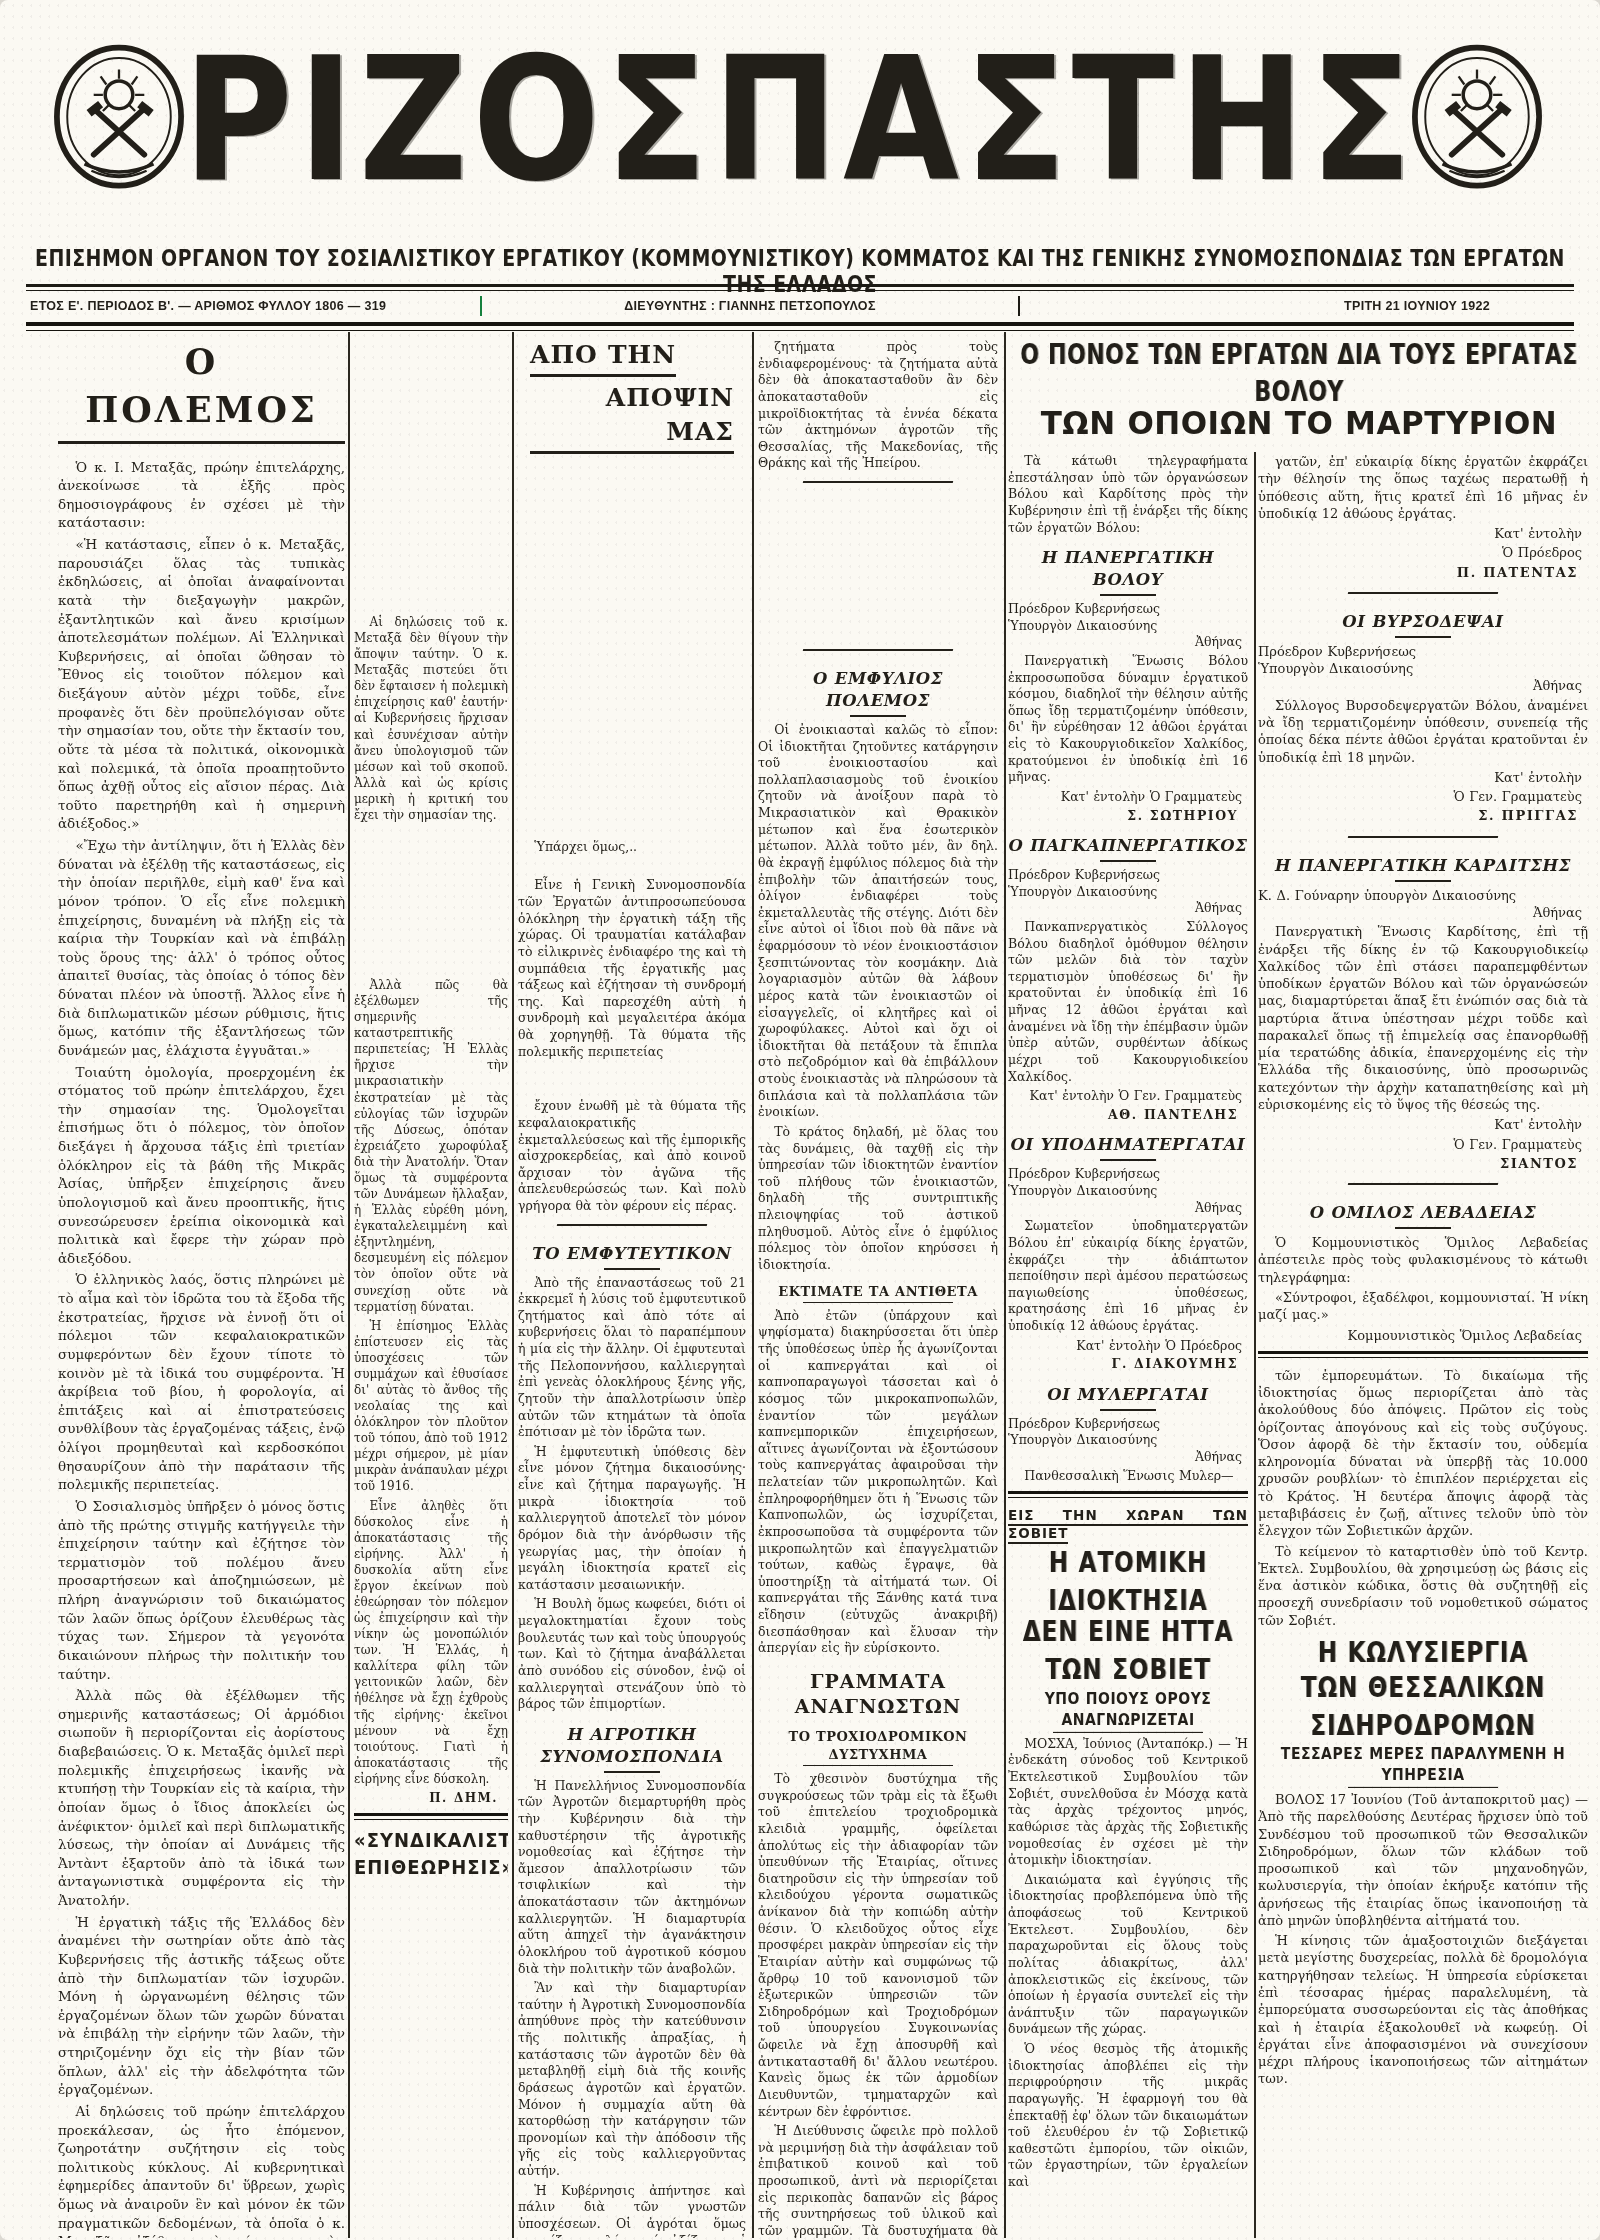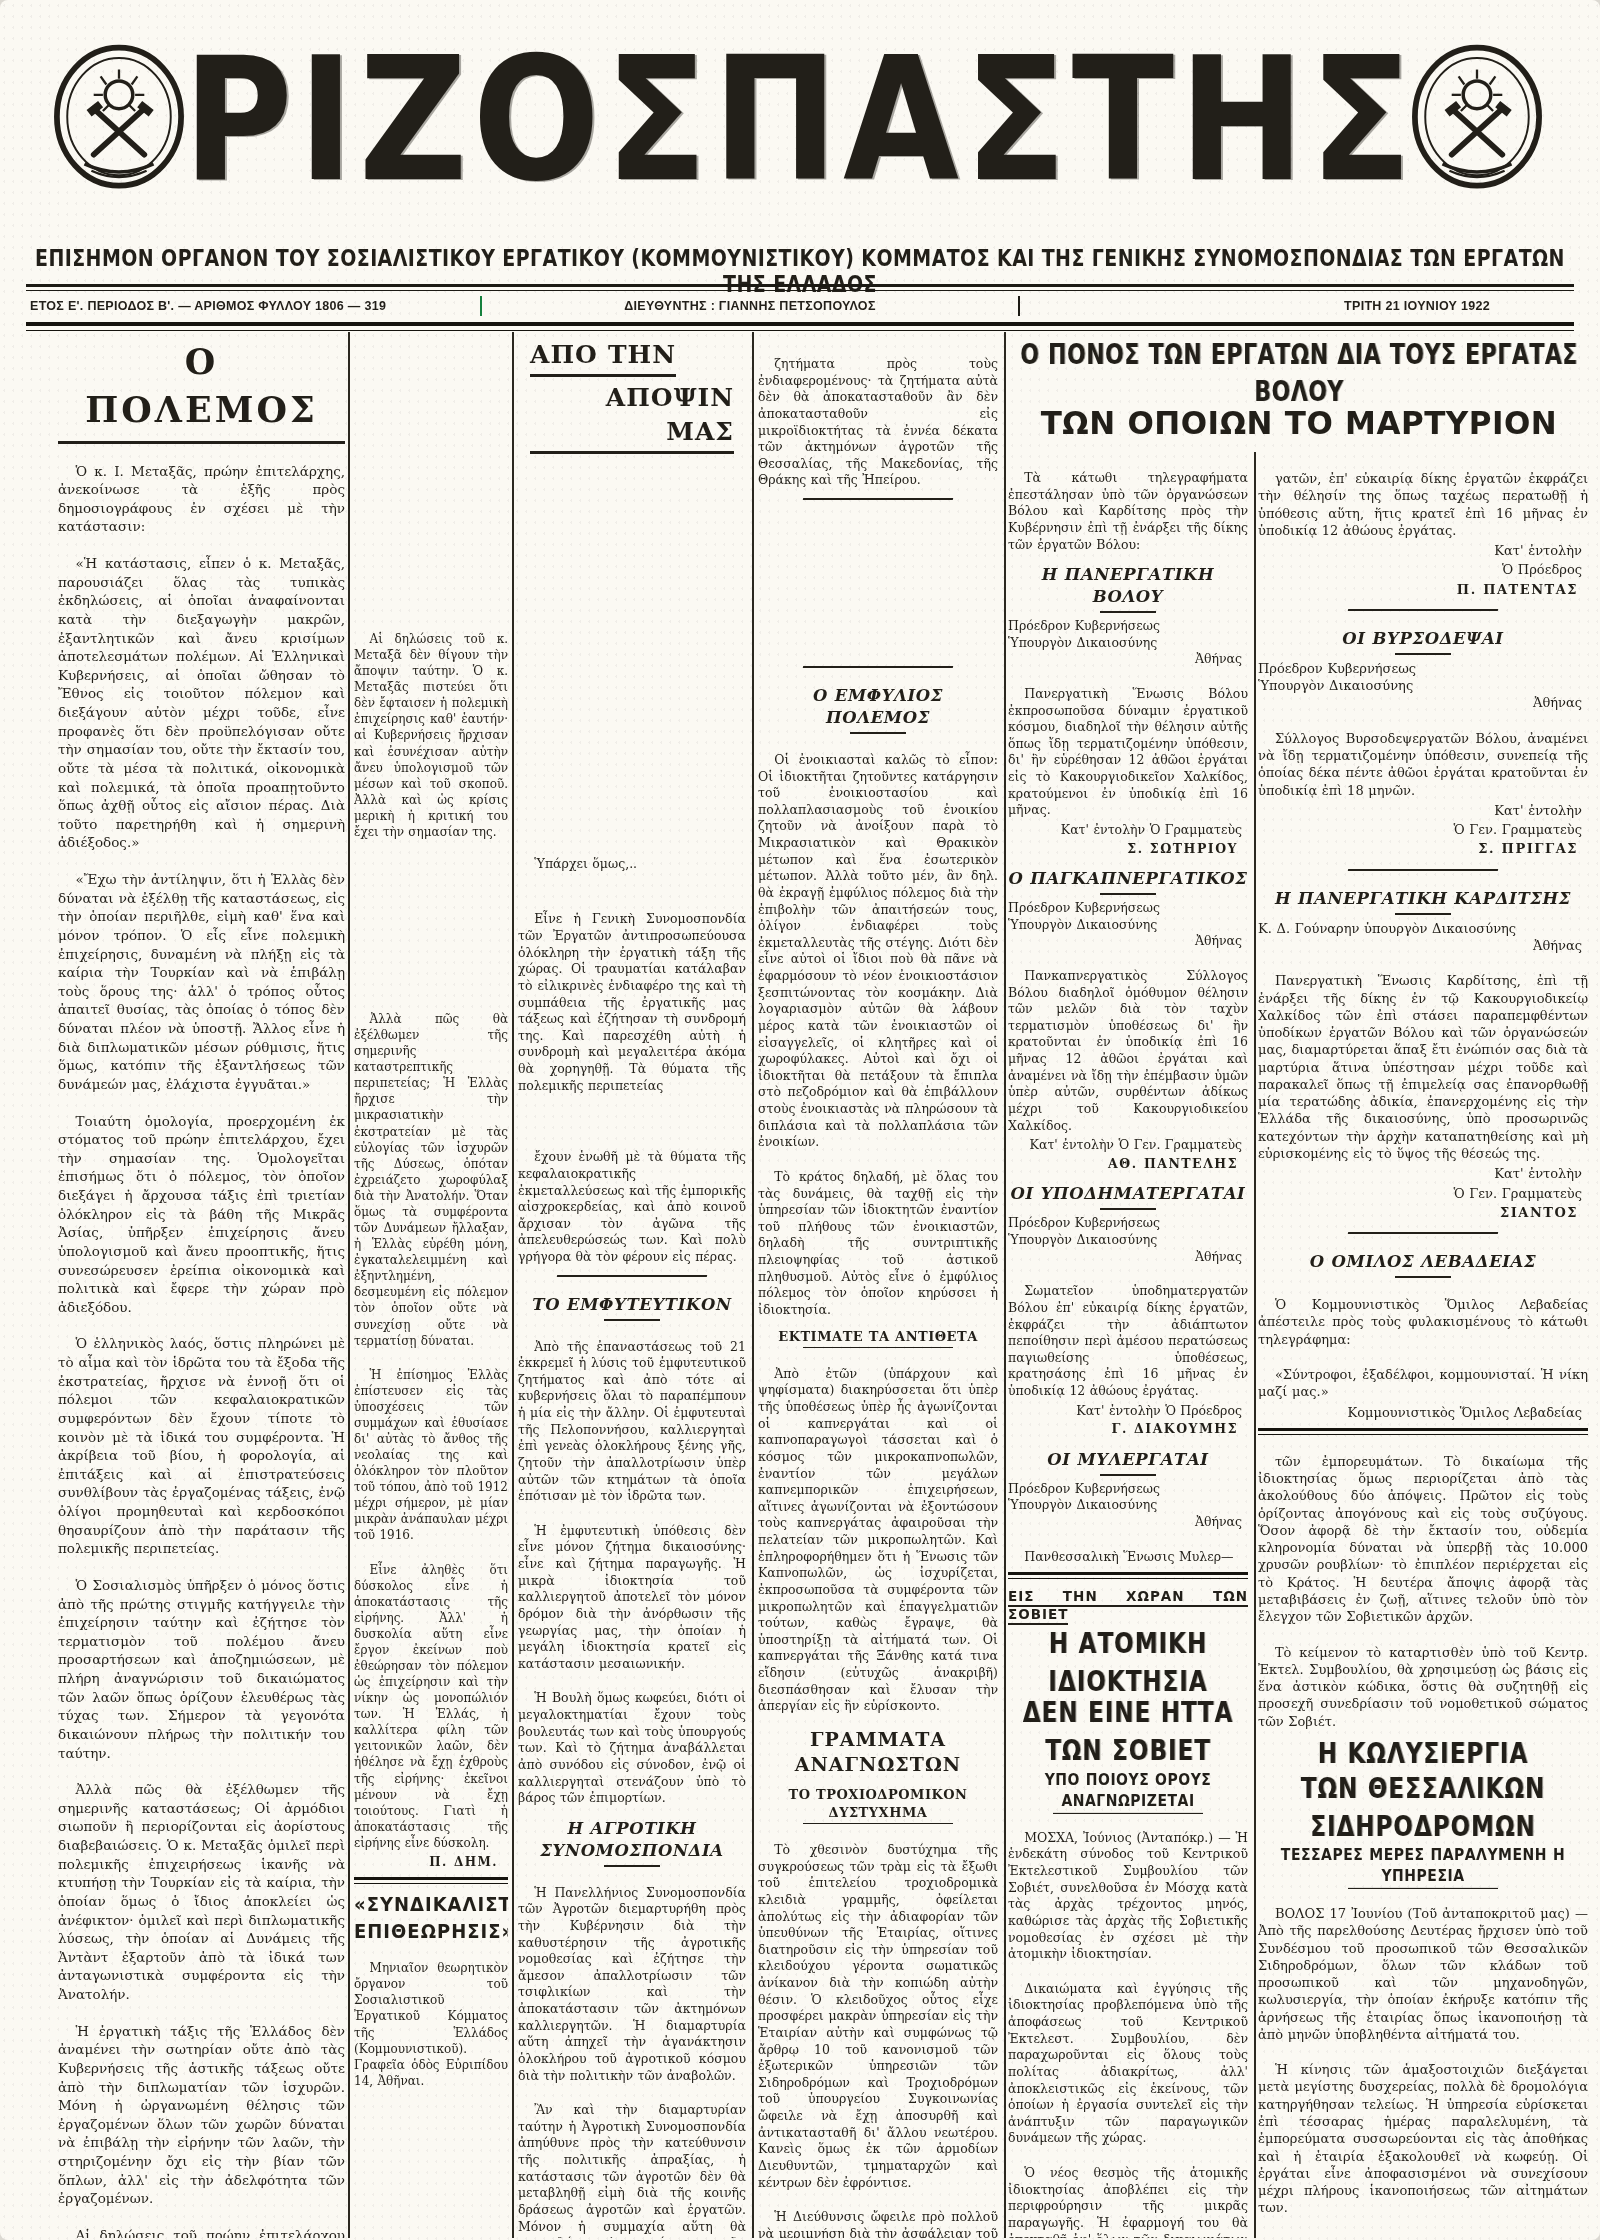--- a/index.html
+++ b/index.html
@@ -20,21 +20,21 @@
         transform:scaleY(1.2);transform-origin:top;}
   .rule-a{position:absolute;left:26px;right:26px;top:284px;height:3px;border-top:3px solid #1c1a14;border-bottom:1px solid #1c1a14;}
   .dateline{position:absolute;left:30px;right:30px;top:293px;height:26px;display:flex;align-items:center;
         font-family:Liberation Sans, sans-serif;font-size:12.5px;font-weight:bold;letter-spacing:.3px;}
   .dl-l{width:450px;} .dl-c{flex:1;text-align:center;border-left:2px solid #15803d;border-right:2px solid #1c1a14;height:20px;line-height:20px;}
   .dl-r{width:470px;text-align:right;padding-right:80px;}
   .rule-b{position:absolute;left:26px;right:26px;top:322px;height:4px;border-top:4px solid #15130e;border-bottom:1px solid #15130e;}
   
   .col{position:absolute;overflow:hidden;font-size:12.5px;line-height:1.33;text-align:justify;
        word-spacing:.04em;}
-  .col p.b-p{margin:18px 0 3px;text-indent:1.3em;}
+  .col p.b-p{margin:1px 0 3px;text-indent:1.3em;}
   .vrule{position:absolute;width:1.5px;background:#2b2820;}
   .b-h1{font-size:35px;font-weight:bold;text-align:center;margin:0 0 14px;letter-spacing:3px;text-indent:0;}
   .b-h1 span{display:inline-block;border-bottom:3px solid currentColor;padding:0 18px 6px;}
   .b-h1l,.b-h1r{font-weight:bold;font-size:25px;margin:0 12px 4px;text-indent:0;text-align:left;}
   .b-h1r{text-align:right;}
   .b-h1l span,.b-h1r span{display:inline-block;border-bottom:3px solid currentColor;padding-bottom:3px;letter-spacing:1px;}
   .b-h1s{font-size:19px;font-weight:bold;text-align:center;margin:12px 0 2px;letter-spacing:1px;text-indent:0;}
   .b-h2{font-size:16.5px;font-weight:bold;font-style:italic;text-align:center;margin:11px 0 5px;letter-spacing:.6px;text-indent:0;}
   .b-h2::after{content:"";display:block;width:56px;border-top:2px solid currentColor;margin:3px auto 0;}
   .b-h2d{font-size:18px;font-weight:bold;text-align:center;margin:10px 0 6px;letter-spacing:1px;
@@ -136,21 +136,20 @@
     <div class="col" style="left: 354px; top: 338px; width: 154px; height: 1900px; font-size: 12px; line-height: 1.34;">
       <div class="b-gap" style="height: 275px;"></div>
       <p class="b-p">Αἱ δηλώσεις τοῦ κ. Μεταξᾶ δὲν θίγουν τὴν ἄποψιν ταύτην. Ὁ κ. Μεταξᾶς πιστεύει ὅτι δὲν ἔφταισεν ἡ πολεμικὴ ἐπιχείρησις καθ' ἑαυτήν· αἱ Κυβερνήσεις ἤρχισαν καὶ ἐσυνέχισαν αὐτὴν ἄνευ ὑπολογισμοῦ τῶν μέσων καὶ τοῦ σκοποῦ. Ἀλλὰ καὶ ὡς κρίσις μερικὴ ἡ κριτική του ἔχει τὴν σημασίαν της.</p>
       <div class="b-gap" style="height: 150px;"></div>
       <p class="b-p">Ἀλλὰ πῶς θὰ ἐξέλθωμεν τῆς σημερινῆς καταστρεπτικῆς περιπετείας; Ἡ Ἑλλὰς ἤρχισε τὴν μικρασιατικὴν ἐκστρατείαν μὲ τὰς εὐλογίας τῶν ἰσχυρῶν τῆς Δύσεως, ὁπόταν ἐχρειάζετο χωροφύλαξ διὰ τὴν Ἀνατολήν. Ὅταν ὅμως τὰ συμφέροντα τῶν Δυνάμεων ἤλλαξαν, ἡ Ἑλλὰς εὑρέθη μόνη, ἐγκαταλελειμμένη καὶ ἐξηντλημένη, δεσμευμένη εἰς πόλεμον τὸν ὁποῖον οὔτε νὰ συνεχίσῃ οὔτε νὰ τερματίσῃ δύναται.</p>
       <p class="b-p">Ἡ ἐπίσημος Ἑλλὰς ἐπίστευσεν εἰς τὰς ὑποσχέσεις τῶν συμμάχων καὶ ἐθυσίασε δι' αὐτὰς τὸ ἄνθος τῆς νεολαίας της καὶ ὁλόκληρον τὸν πλοῦτον τοῦ τόπου, ἀπὸ τοῦ 1912 μέχρι σήμερον, μὲ μίαν μικρὰν ἀνάπαυλαν μέχρι τοῦ 1916.</p>
       <p class="b-p">Εἶνε ἀληθὲς ὅτι δύσκολος εἶνε ἡ ἀποκατάστασις τῆς εἰρήνης. Ἀλλ' ἡ δυσκολία αὕτη εἶνε ἔργον ἐκείνων ποὺ ἐθεώρησαν τὸν πόλεμον ὡς ἐπιχείρησιν καὶ τὴν νίκην ὡς μονοπώλιόν των. Ἡ Ἑλλάς, ἡ καλλίτερα φίλη τῶν γειτονικῶν λαῶν, δὲν ἠθέλησε νὰ ἔχῃ ἐχθροὺς τῆς εἰρήνης· ἐκεῖνοι μένουν νὰ ἔχῃ τοιούτους. Γιατὶ ἡ ἀποκατάστασις τῆς εἰρήνης εἶνε δύσκολη.</p>
       <div class="b-sig">Π. ΔΗΜ.</div>
       <div class="b-rule"></div>
       <div class="b-h2d">«ΣΥΝΔΙΚΑΛΙΣΤΙΚΗ ΕΠΙΘΕΩΡΗΣΙΣ»</div>
-      <p class="b-p">Μηνιαῖον θεωρητικὸν ὄργανον τοῦ Σοσιαλιστικοῦ Ἐργατικοῦ Κόμματος τῆς Ἑλλάδος (Κομμουνιστικοῦ). Γραφεῖα ὁδὸς Εὐριπίδου 14, Ἀθῆναι.</p>
     </div>
     <div class="col" style="left: 518px; top: 338px; width: 228px; height: 1900px; font-size: 12.5px; line-height: 1.33;">
       <div class="b-h1l"><span>ΑΠΟ ΤΗΝ</span></div>
       <div class="b-h1r"><span>ΑΠΟΨΙΝ ΜΑΣ</span></div>
       <div class="b-gap" style="height: 380px;"></div>
       <p class="b-p">Ὑπάρχει ὅμως,..</p>
       <div class="b-gap" style="height: 18px;"></div>
       <p class="b-p">Εἶνε ἡ Γενικὴ Συνομοσπονδία τῶν Ἐργατῶν ἀντιπροσωπεύουσα ὁλόκληρη τὴν ἐργατικὴ τάξη τῆς χώρας. Οἱ τραυματίαι κατάλαβαν τὸ εἰλικρινὲς ἐνδιαφέρο της καὶ τὴ συμπάθεια τῆς ἐργατικῆς μας τάξεως καὶ ἐζήτησαν τὴ συνδρομή της. Καὶ παρεσχέθη αὐτὴ ἡ συνδρομὴ καὶ μεγαλειτέρα ἀκόμα θὰ χορηγηθῇ. Τὰ θύματα τῆς πολεμικῆς περιπετείας</p>
       <div class="b-gap" style="height: 34px;"></div>
       <p class="b-p">ἔχουν ἑνωθῆ μὲ τὰ θύματα τῆς κεφαλαιοκρατικῆς ἐκμεταλλεύσεως καὶ τῆς ἐμπορικῆς αἰσχροκερδείας, καὶ ἀπὸ κοινοῦ ἄρχισαν τὸν ἀγῶνα τῆς ἀπελευθερώσεώς των. Καὶ πολὺ γρήγορα θὰ τὸν φέρουν εἰς πέρας.</p>

